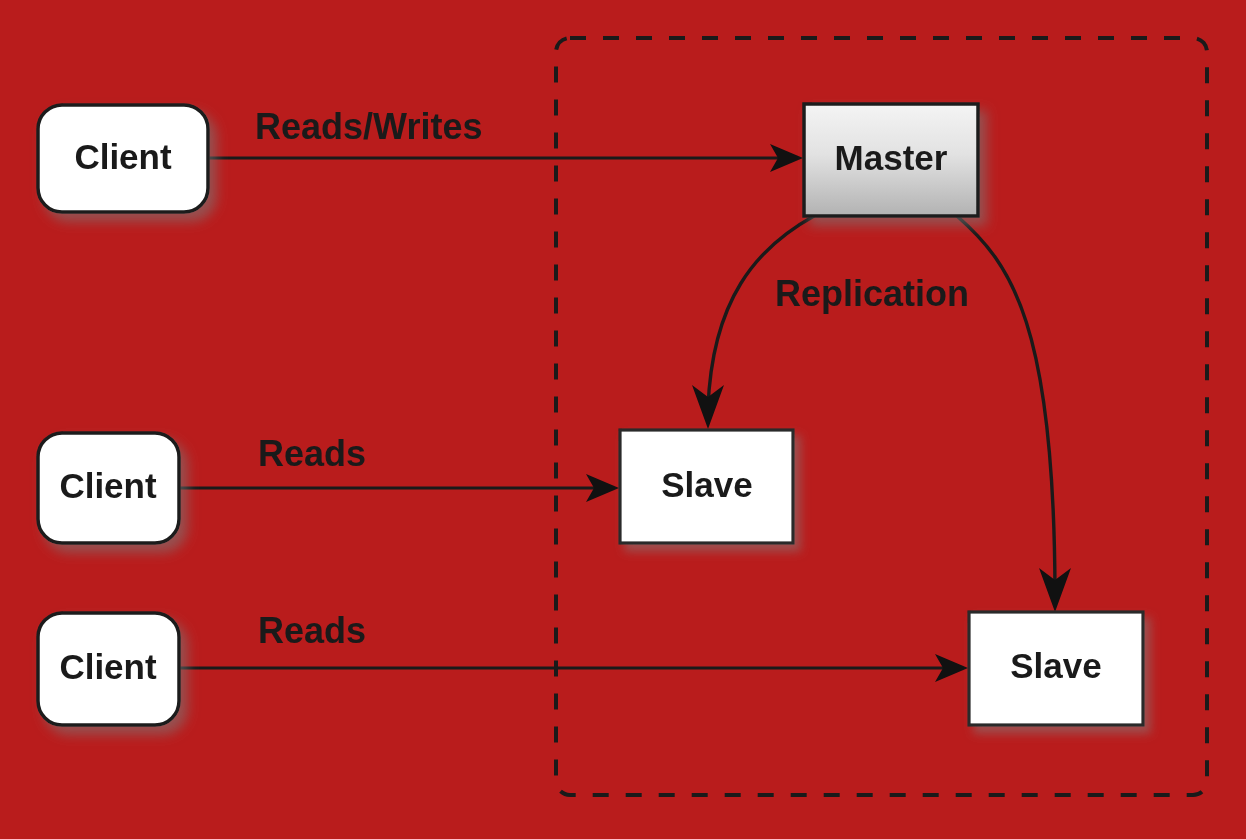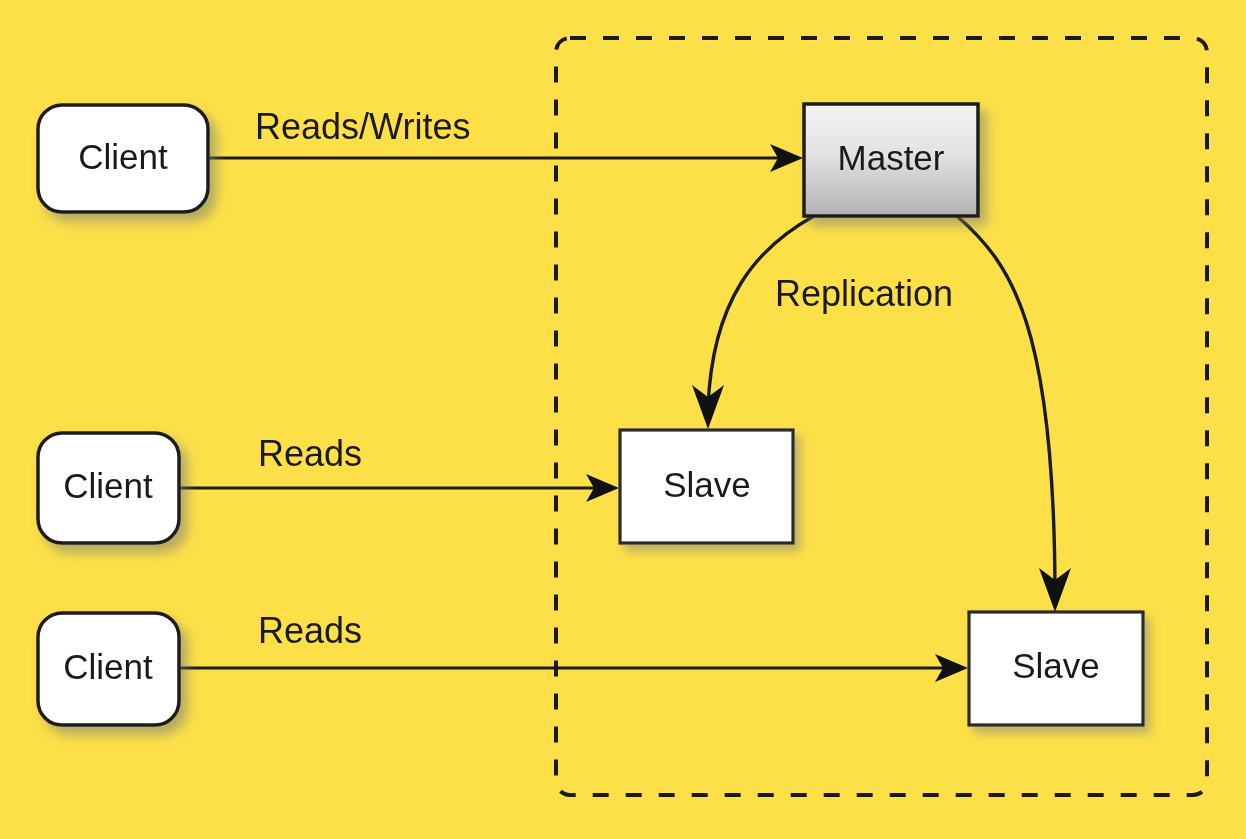--- a/index.html
+++ b/index.html
@@ -7,22 +7,23 @@
     padding: 0;
     background: #ffffff;
   }
   body {
     font-family: "Liberation Sans", sans-serif;
   }
   #canvas {
     position: relative;
     width: 1246px;
     height: 839px;
-    background: #fde047;
+    background: #b91c1c;
     overflow: hidden;
+    font-weight: bold;
   }
   svg#diagram {
     position: absolute;
     left: 0;
     top: 0;
     width: 1246px;
     height: 839px;
   }
   .node-label {
     font-family: "Liberation Sans", sans-serif;

